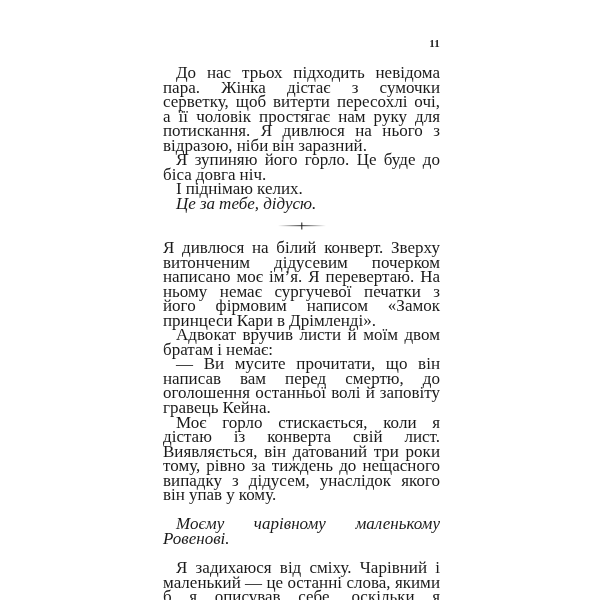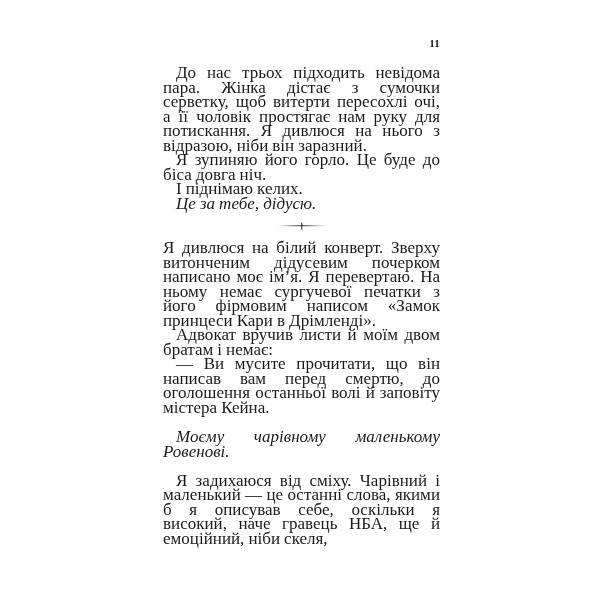--- a/index.html
+++ b/index.html
@@ -119,20 +119,21 @@
       <p class="para">До нас трьох підходить невідома пара. Жінка дістає з сумочки серветку, щоб витерти пересохлі очі, а її чоловік простягає нам руку для потискання. Я дивлюся на нього з відразою, ніби він заразний.</p>
       <p class="para">Я зупиняю його горло. Це буде до біса довга ніч.</p>
       <p class="para">І піднімаю келих.</p>
       <p class="para italic">Це за тебе, дідусю.</p>
       <div class="ornament">
         <div class="rule"></div>
         <div class="tick"></div>
       </div>
       <p class="para noindent">Я дивлюся на білий конверт. Зверху витонченим дідусевим почерком написано моє ім’я. Я перевертаю. На ньому немає сургучевої печатки з його фірмовим написом «Замок принцеси Кари в Дрімленді».</p>
       <p class="para">Адвокат вручив листи й моїм двом братам і немає:</p>
-      <p class="para">— Ви мусите прочитати, що він написав вам перед смертю, до оголошення останньої волі й заповіту містера Кейна.</p>
+      <p class="para">— Ви мусите прочитати, що він написав вам перед смертю, до оголошення останньої волі й заповіту гравець Кейна.</p>
+      <p class="para">Моє горло стискається, коли я дістаю із конверта свій лист. Виявляється, він датований три роки тому, рівно за тиждень до нещасного випадку з дідусем, унаслідок якого він упав у кому.</p>
       <div class="gap"></div>
       <p class="para italic">Моєму чарівному маленькому Ровенові.</p>
       <div class="gap"></div>
       <p class="para">Я задихаюся від сміху. Чарівний і маленький — це останні слова, якими б я описував себе, оскільки я високий, наче гравець НБА, ще й емоційний, ніби скеля,</p>
     </div>
 
 </div>
 
 </body></html>

